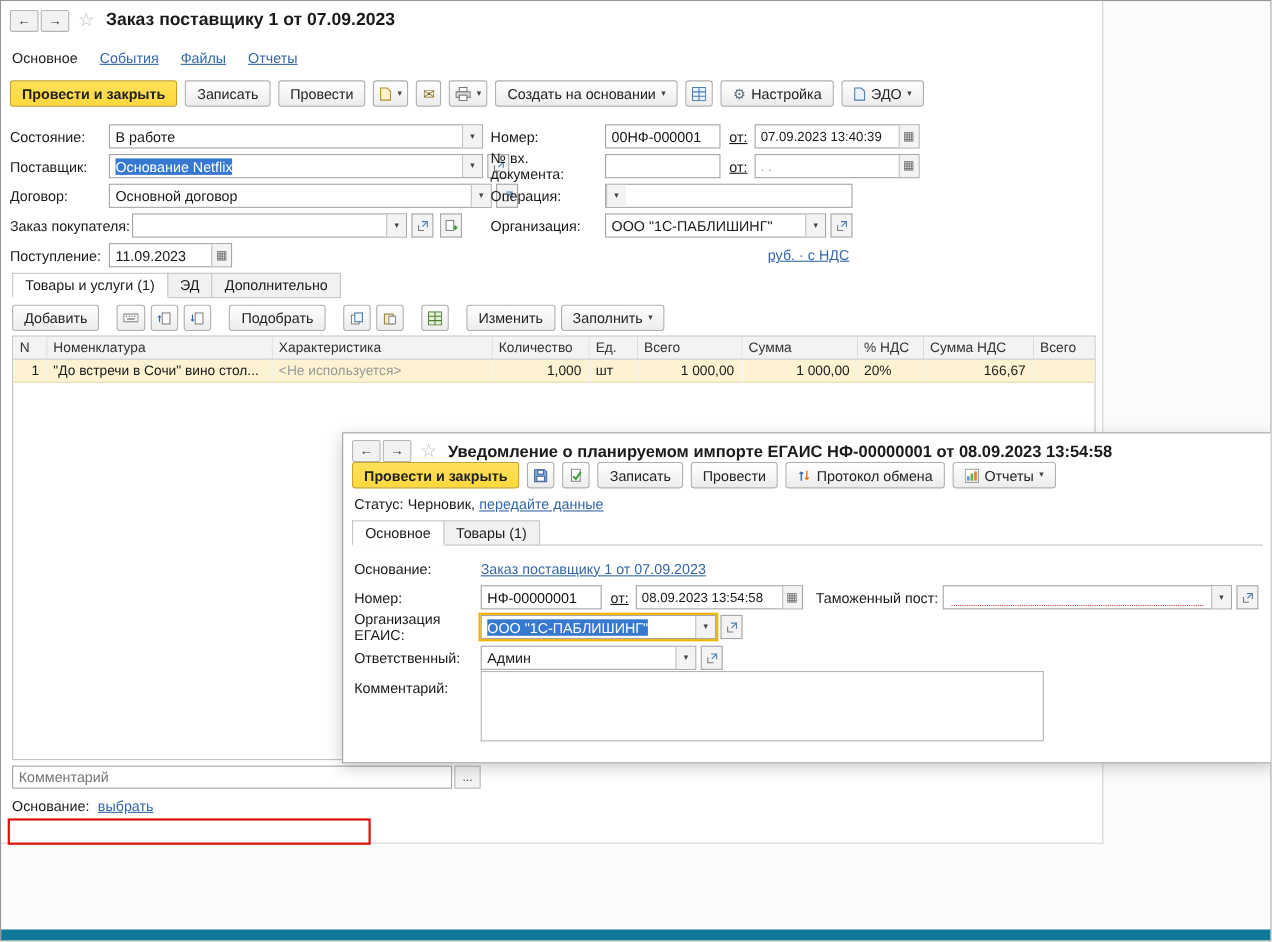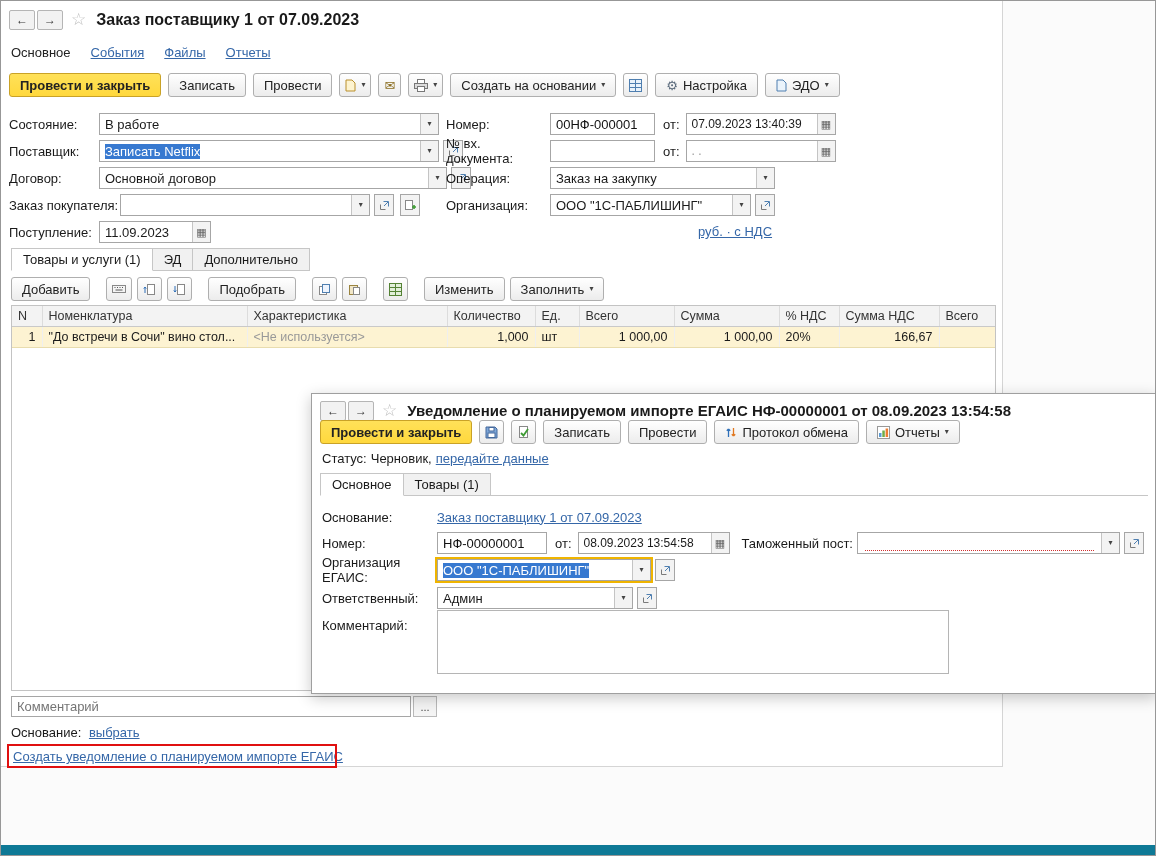--- a/index.html
+++ b/index.html
@@ -35,21 +35,21 @@
   .main-win { position:absolute; left:0; top:0; width:1002px; height:766px; background:#fff;
               border-right:1px solid #d5d5d5; border-bottom:1px solid #d5d5d5; z-index:1; }
   .win-header { position:absolute; left:8px; top:8px; display:flex; align-items:center; }
   .nav-tabs { position:absolute; left:10px; top:44px; display:flex; gap:20px; }
   .nav-tab-current { color:#222; }
   .toolbar { position:absolute; left:8px; top:72px; display:flex; align-items:center; gap:7px; }
   .frow { position:absolute; left:8px; height:22px; display:flex; align-items:center; width:986px; }
   .llabel { min-width:88px; margin-right:2px; flex:none; }
   .rgroup { position:absolute; left:437px; top:0; height:22px; display:flex; align-items:center; }
   .rlabel { width:104px; flex:none; }
-  .from-lbl { margin:0 6px 0 8px; flex:none; }
+  .from-lbl { margin:0 6px 0 8px; flex:none;text-decoration:underline; }
   .currency-link { position:absolute; left:697px; top:223px; }
 
   .item-tabs { position:absolute; left:10px; top:247px; display:flex;justify-content:center; }
   .itab { height:23px; padding:0 11px; display:flex; align-items:center; border:1px solid #c6c6c6; background:#f1f1f1; margin-right:-1px; cursor:pointer; white-space:nowrap; }
   .itab.active { background:#fff; border-bottom-color:#fff; position:relative; z-index:2; }
 
   .table-toolbar { position:absolute; left:10px; top:276px; display:flex; align-items:center; gap:5px; }
 
   .tbl-wrap { position:absolute; left:10px; top:304px; width:985px; height:386px; border:1px solid #c3c3c3; background:#fff; overflow:hidden; }
   table { border-collapse:collapse; table-layout:fixed; width:983px; font-size:12.5px; }
@@ -175,21 +175,21 @@
               <span class="cal-glyph">▦</span>
             </div>
         </div>
       </div>
     </div>
 
     <div class="frow" style="top:139px">
       <span class="llabel">Поставщик:</span>
       <div class="combo" style="width:340px">
         <div class="val">
-            <span class="sel-text">Записать Netflix</span>
+            <span class="sel-text">Основание Netflix</span>
           </div>
         <div class="drop">
             <span class="caret">▾</span>
           </div>
       </div>
       <button class="open-btn">
         <svg width="11" height="11" viewBox="0 0 11 11">
             <path d="M1.5 4.5v5h5" fill="none" stroke="#7a7a7a"></path>
             <path d="M4.5 1.5h5v5" fill="none" stroke="#4f7fb0"></path>
             <path d="M9 2L5 6" stroke="#4f7fb0"></path>
@@ -219,21 +219,20 @@
       <button class="open-btn">
         <svg width="11" height="11" viewBox="0 0 11 11">
             <path d="M1.5 4.5v5h5" fill="none" stroke="#7a7a7a"></path>
             <path d="M4.5 1.5h5v5" fill="none" stroke="#4f7fb0"></path>
             <path d="M9 2L5 6" stroke="#4f7fb0"></path>
           </svg>
       </button>
       <div class="rgroup">
         <span class="rlabel">Операция:</span>
         <div class="combo" style="width:225px">
-          <div class="val">Заказ на закупку</div>
           <div class="drop">
               <span class="caret">▾</span>
             </div>
         </div>
       </div>
     </div>
 
     <div class="frow" style="top:193px">
       <span class="llabel">Заказ покупателя:</span>
       <div class="combo" style="width:250px">
@@ -404,23 +403,20 @@
     <div class="comment-row">
       <input class="fld comment-input" placeholder="Комментарий" style="">
       <button class="more-btn">...</button>
     </div>
 
     <div class="basis-row">
       <span>Основание:</span>
       <a class="lnk" style="margin-left:4px">выбрать</a>
     </div>
 
-    <div class="create-row">
-      <a class="lnk">Создать уведомление о планируемом импорте ЕГАИС</a>
-    </div>
     <div class="red-box"></div>
   </div>
 
   <div class="overlay">
 
     <div class="ov-header">
       <button class="nav-btn">
           <span>←</span>
         </button>
       <button class="nav-btn" style="margin-left:2px">

